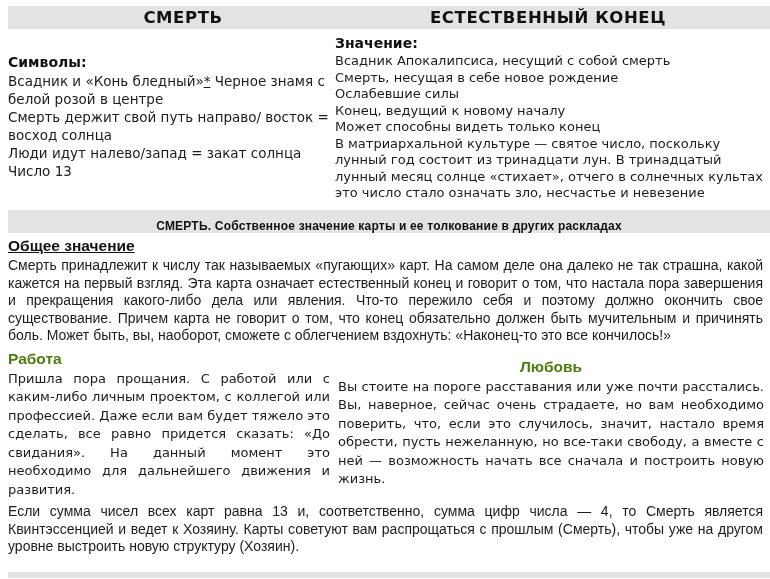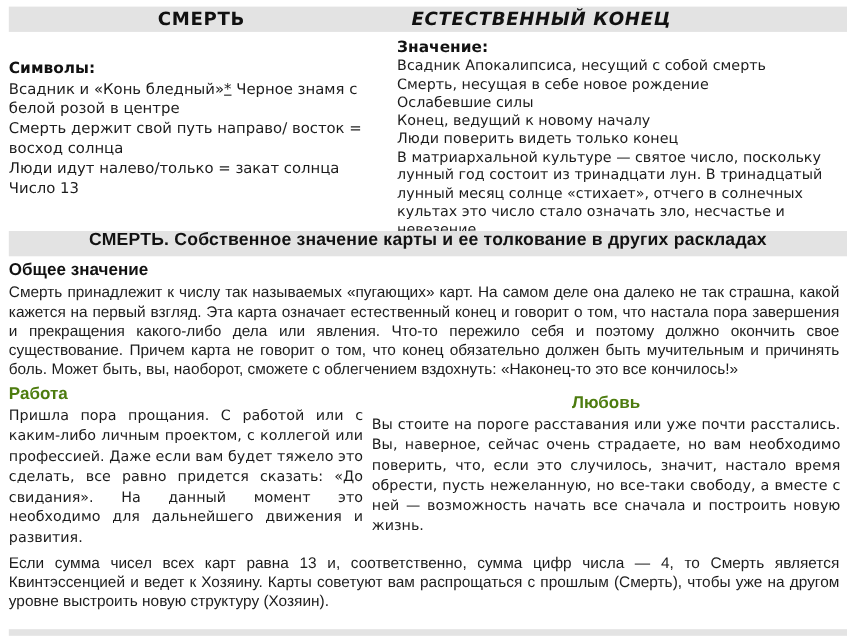--- a/index.html
+++ b/index.html
@@ -3,35 +3,35 @@
 <meta charset="utf-8">
 <style>
   html,body { margin:0; padding:0; background:#ffffff; }
   .page {
     position:relative; width:770px; height:579px; background:#ffffff;
     font-family:"DejaVu Sans", sans-serif; color:#1c1c1c; overflow:hidden;
   }
   .band { background:#e3e3e3; margin-left:8px;gap:16px; }
   .top-band { height:23px; margin-top:6px; display:flex; align-items:center; }
   .band-cell-left { width:47%; text-align:center; box-sizing:border-box; }
-  .band-cell-right { width:53%; box-sizing:border-box; padding-right:48px;font-style:italic; }
+  .band-cell-right { width:53%; text-align:center; box-sizing:border-box; padding-right:48px; }
   .band-title { font-weight:bold; font-size:16.5px; letter-spacing:0.6px; color:#111; }
 
   .top-cols { display:flex; margin-left:8px; height:181px; overflow:hidden; }
   .col-symbols { width:323px; padding-top:24px; box-sizing:border-box; font-size:13.5px; line-height:18px; }
-  .col-meaning { flex:1; padding:5px 6px 0 4px; box-sizing:border-box; font-size:13px; line-height:16.5px;margin-left:26px; }
+  .col-meaning { flex:1; padding:5px 6px 0 4px; box-sizing:border-box; font-size:13px; line-height:16.5px; }
   .sec-label { font-weight:bold; font-size:14px; line-height:19px; color:#111; }
   .footnote-marker { text-decoration:underline; }
 
-  .mid-band { height:23px; display:flex; align-items:flex-start; justify-content:center;
-    font-family:"Liberation Sans", sans-serif; font-weight:bold; font-size:16px;
+  .mid-band { height:23px; display:flex; align-items:flex-end; justify-content:center;
+    font-family:"Liberation Sans", sans-serif; font-weight:bold; font-size:12px;
     letter-spacing:0.2px; color:#111; }
 
   .h2 { font-family:"Liberation Sans", sans-serif; font-weight:bold; font-size:15.5px;
-    line-height:20px; margin:3px 0 1px 8px; color:#111; }
+    line-height:20px; margin:3px 0 1px 8px; color:#111;text-decoration:underline; }
   .para-cond { font-family:"Liberation Sans", sans-serif; font-size:14px; line-height:17.5px;
     text-align:justify; margin:0 7px 0 8px; }
 
   .two-cols { display:flex; margin:4px 0 0 8px; }
   .col-work { width:322px; box-sizing:border-box; }
   .col-love { flex:1; box-sizing:border-box; padding:0 6px 0 8px; }
   .col-love .h2c { margin-top:8px;text-align:center; }
   .h2c { font-family:"Liberation Sans", sans-serif; font-weight:bold; font-size:15.5px;
     line-height:20px; margin:0 0 1px 0; color:#4d7c0f; }
   .para-wide { font-size:13px; line-height:18.5px; text-align:justify; }
@@ -51,30 +51,30 @@
     <div class="band-cell-right">
       <span class="band-title">ЕСТЕСТВЕННЫЙ КОНЕЦ</span>
     </div>
   </div>
 
   <div class="top-cols">
     <div class="col-symbols">
       <div class="sec-label">Символы:</div>
       <div><span>Всадник и «Конь бледный»</span><span class="footnote-marker">*</span><span> Черное знамя с белой розой в центре</span></div>
       <div>Смерть держит свой путь направо/ восток = восход солнца</div>
-      <div>Люди идут налево/только = закат солнца</div>
+      <div>Люди идут налево/запад = закат солнца</div>
       <div>Число 13</div>
     </div>
     <div class="col-meaning">
       <div class="sec-label">Значение:</div>
       <div>Всадник Апокалипсиса, несущий с собой смерть</div>
       <div>Смерть, несущая в себе новое рождение</div>
       <div>Ослабевшие силы</div>
       <div>Конец, ведущий к новому началу</div>
-      <div>Люди поверить видеть только конец</div>
+      <div>Может способны видеть только конец</div>
       <div>В матриархальной культуре — святое число, поскольку лунный год состоит из тринадцати лун. В тринадцатый лунный месяц солнце «стихает», отчего в солнечных культах это число стало означать зло, несчастье и невезение</div>
     </div>
   </div>
 
   <div class="band mid-band">
     <span>СМЕРТЬ. Собственное значение карты и ее толкование в других раскладах</span>
   </div>
 
   <div class="h2">Общее значение</div>
   <div class="para-cond">Смерть принадлежит к числу так называемых «пугающих» карт. На самом деле она далеко не так страшна, какой кажется на первый взгляд. Эта карта означает естественный конец и говорит о том, что настала пора завершения и прекращения какого-либо дела или явления. Что-то пережило себя и поэтому должно окончить свое существование. Причем карта не говорит о том, что конец обязательно должен быть мучительным и причинять боль. Может быть, вы, наоборот, сможете с облегчением вздохнуть: «Наконец-то это все кончилось!»</div>

